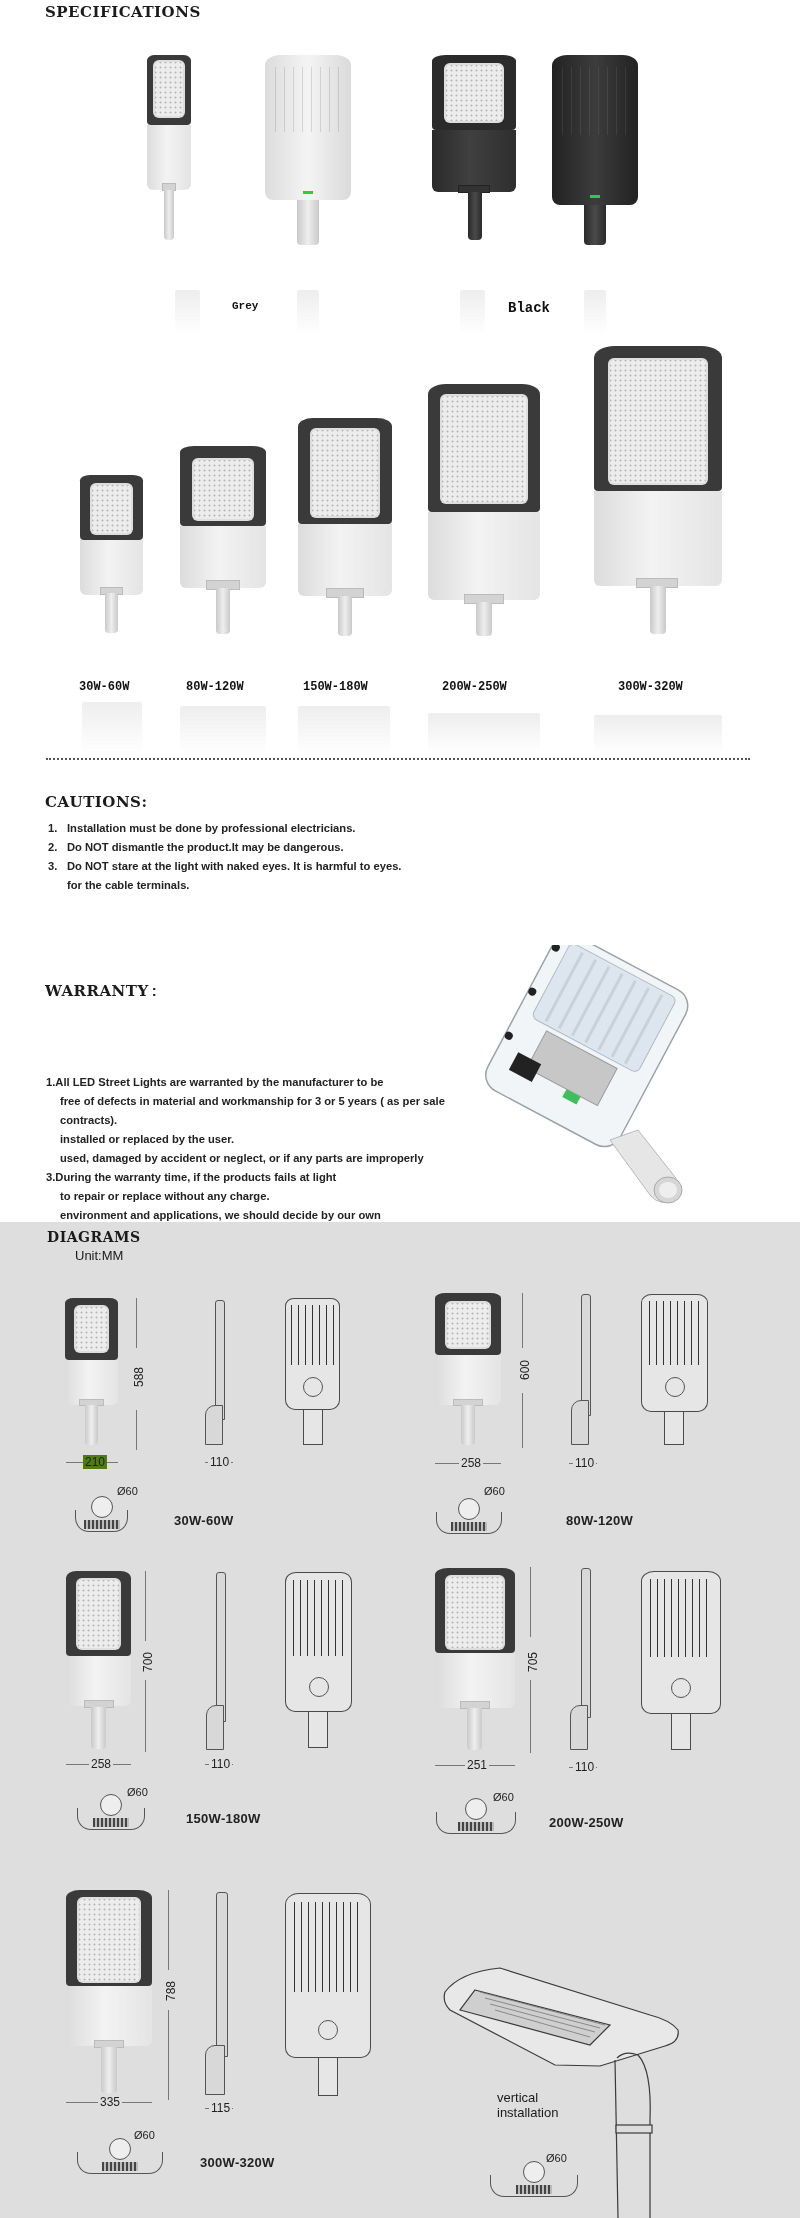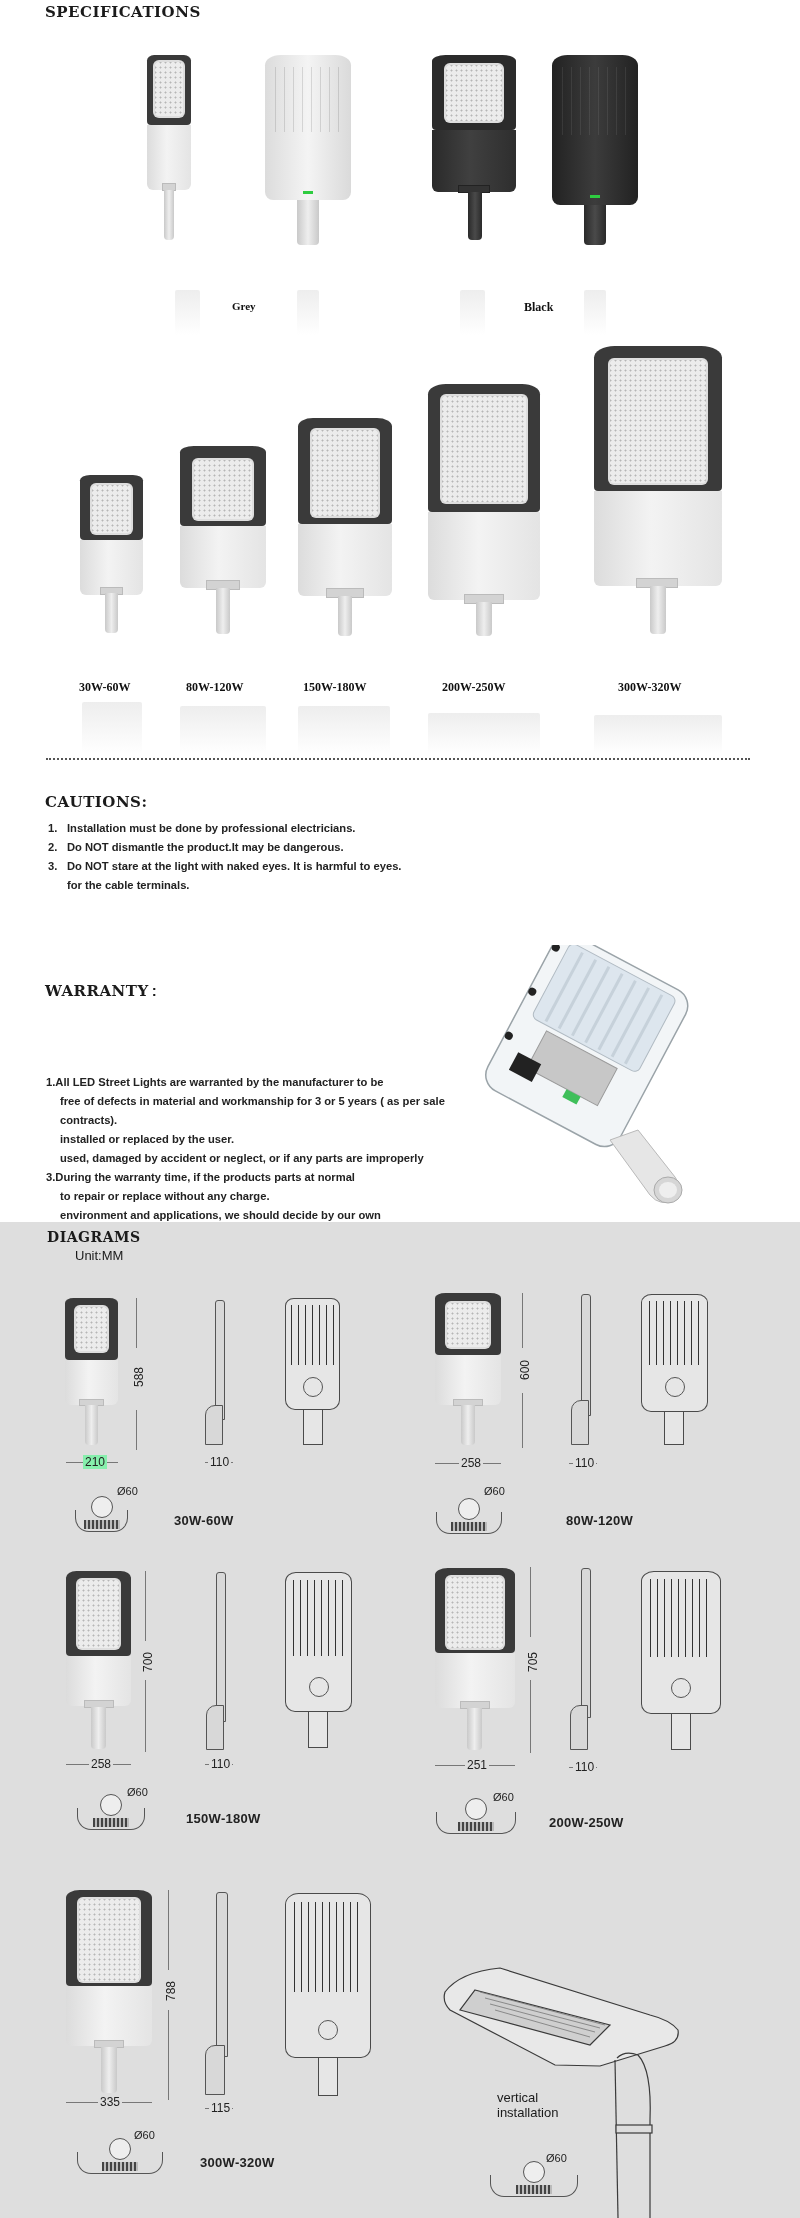--- a/index.html
+++ b/index.html
@@ -1,20 +1,20 @@
 <!DOCTYPE html>
 <html><head>
 <meta charset="utf-8">
 <style>
   * { box-sizing: border-box; margin: 0; padding: 0; }
   html, body { width: 800px; background: #ffffff; }
   body { font-family: "Liberation Sans", sans-serif; color: #1a1a1a; position: relative; height: 2218px; overflow: hidden; }
   .abs { position: absolute; }
   .heading { font-family: "DejaVu Serif", serif; font-weight: 900; font-size: 15px; letter-spacing: 0.5px; color: #1b1b1b; }
-  .label { font-family: Liberation Serif, serif; font-weight: bold; font-size: 12px; color: #111; }
+  .label { font-family: Liberation Mono, monospace; font-weight: bold; font-size: 12px; color: #111; }
   .list { font-size: 11.2px; color: #222; line-height: 19px; font-weight: bold; }
   .list li { list-style: none; }
   .list .hang { padding-left: 14px; }
   .divider { border-top: 2px dotted #555; }
 
   
   .lamp { position: absolute; }
   .lamp .head { position: absolute; left: 0; top: 0; width: 100%; background: #3a3a3a; border-radius: 16% 16% 4px 4px / 8% 8% 4px 4px; }
   .lamp .panel { position: absolute; background: #ececec; border-radius: 6px;
     background-image: radial-gradient(circle, #b6b6b6 0.9px, transparent 1.1px);
@@ -83,21 +83,21 @@
   <div class="arm" style="left:36px;top:137px;width:14px;height:48px;"></div>
 </div>
 
 <div class="back black" style="left:552px;top:55px;width:86px;height:150px;">
   <div class="fins"></div>
   <div class="led-ind" style="top:140px;"></div>
 </div>
 <div class="lamp black" style="left:584px;top:205px;width:22px;height:40px;">
   <div class="arm" style="left:0;top:0;width:22px;height:40px;"></div>
 </div>
-<div class="abs label" style="left:524px;top:300px;font-size:12px;">Black</div>
+<div class="abs label" style="left:508px;top:300px;font-size:14px;">Black</div>
 
 <div class="reflect" style="left:175px;top:290px;width:25px;height:45px;"></div>
 <div class="reflect" style="left:297px;top:290px;width:22px;height:45px;"></div>
 <div class="reflect" style="left:460px;top:290px;width:25px;height:45px;"></div>
 <div class="reflect" style="left:584px;top:290px;width:22px;height:45px;"></div>
 
 <div class="lamp" style="left:80px;top:475px;width:63px;height:160px;">
   <div class="head" style="height:65px;"></div>
   <div class="panel" style="left:10px;top:8px;width:43px;height:52px;"></div>
   <div class="body" style="top:65px;height:55px;"></div>
@@ -154,21 +154,21 @@
   <li><span style="display:inline-block;width:19px;">3.</span><span>Do NOT stare at the light with naked eyes.  It is harmful to eyes.</span></li>
   <li style="padding-left:19px;"><span>for the cable terminals.</span></li>
 </ul>
 
 <div class="abs heading" style="left:45px;top:982px;"><span>WARRANTY</span><span style="font-family:'Liberation Sans',sans-serif;font-weight:bold;margin-left:3px;">:</span></div>
 <ul class="abs list" style="left:46px;top:1073px;width:440px;">
   <li><span>1.</span><span>All LED Street Lights are warranted by the manufacturer to be</span></li>
   <li class="hang"><span>free of defects in material and workmanship for 3 or 5 years ( as per sale contracts).</span></li>
   <li class="hang"><span>installed or replaced by the user.</span></li>
   <li class="hang"><span>used, damaged by accident or neglect, or if any parts are improperly</span></li>
-  <li><span>3.</span><span>During the warranty time, if the products parts at normal</span></li>
+  <li><span>3.</span><span>During the warranty time, if the products fails at light</span></li>
   <li class="hang"><span>to repair or replace without any charge.</span></li>
   <li class="hang"><span>environment and applications, we should decide by our own</span></li>
 </ul>
 
 <div class="abs" style="left:470px;top:945px;width:260px;height:270px;">
   <svg width="260" height="270" viewBox="0 0 260 270">
     <g transform="rotate(28 120 100)">
       <rect x="40" y="10" width="150" height="175" rx="18" fill="#f2f5f7" stroke="#9aa3a8" stroke-width="1.5"></rect>
       <rect x="55" y="18" width="120" height="85" rx="6" fill="#dde6ee" stroke="#b0bac2"></rect>
       <g stroke="#c6d1da" stroke-width="3">
@@ -201,21 +201,21 @@
   <div class="head" style="height:62px;"></div>
   <div class="panel" style="left:9px;top:7px;width:35px;height:48px;"></div>
   <div class="body" style="top:62px;height:45px;"></div>
   <div class="bracket" style="left:14px;top:101px;width:25px;height:7px;"></div>
   <div class="arm" style="left:20px;top:107px;width:13px;height:40px;"></div>
 </div>
 <div class="dim-v" style="left:136px;top:1298px;height:50px;"></div>
 <div class="dim-v" style="left:136px;top:1410px;height:40px;"></div>
 <div class="dim-text rot" style="left:129px;top:1370px;">588</div>
 <div class="dim-h" style="left:66px;top:1462px;width:52px;"></div>
-<div class="dim-text" style="left:83px;top:1455px;background:#86efac;padding:0 2px;">210</div>
+<div class="dim-text" style="left:83px;top:1455px;background:#4d7c0f;padding:0 2px;">210</div>
 <div class="side" style="left:215px;top:1300px;width:10px;height:120px;"></div>
 <div class="side" style="left:205px;top:1405px;width:18px;height:40px;border-radius:10px 0 0 0;"></div>
 <div class="dim-h" style="left:205px;top:1462px;width:28px;"></div>
 <div class="dim-text" style="left:208px;top:1455px;background:#dedede;padding:0 2px;">110</div>
 <div class="wire" style="left:285px;top:1298px;width:55px;height:112px;">
   <div class="wfins"></div>
   <div class="wcirc" style="top:78px;"></div>
 </div>
 <div class="wire" style="left:303px;top:1410px;width:20px;height:35px;border-radius:0;border-top:none;"></div>
 <div class="endview" style="left:75px;top:1510px;width:53px;">

